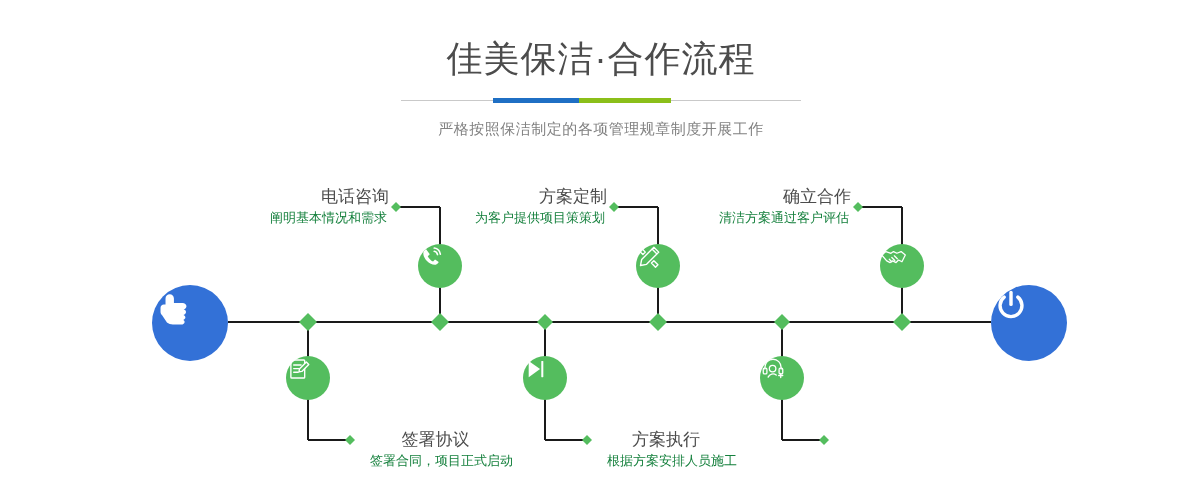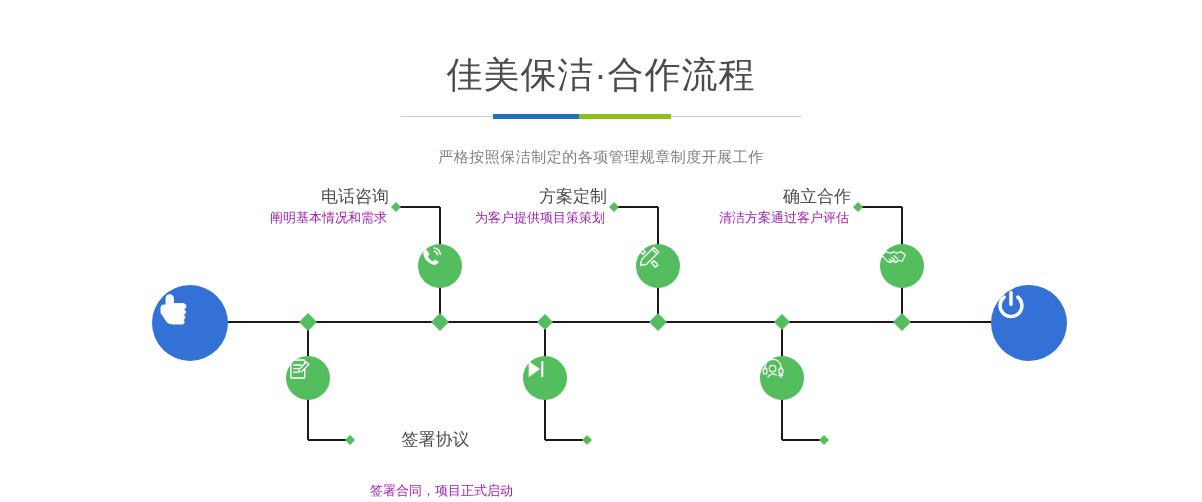--- a/index.html
+++ b/index.html
@@ -16,21 +16,21 @@
     width: 1202px;
     height: 502px;
     overflow: hidden;
     background: #ffffff;
   }
 
   
   .header {
     position: absolute;
     left: 0;
-    top: 16px;
+    top: 0;
     width: 1202px;
     text-align: center;
   }
   .page-title {
     margin: 0;
     padding-top: 38px;
     font-size: 36px;
     line-height: 42px;
     font-weight: normal;
     color: #4c4c4c;
@@ -60,21 +60,21 @@
   }
   .divider .seg-green {
     position: absolute;
     left: 178px;
     top: 2px;
     width: 92px;
     height: 5px;
     background: #8bbf19;
   }
   .page-subtitle {
-    margin: 16px;
+    margin: 4px;
     padding-top: 9px;
     font-size: 15px;
     line-height: 20px;
     color: #828282;
     letter-spacing: 0.5px;
   }
 
   
   .flow {
     position: absolute;
@@ -116,26 +116,26 @@
     white-space: nowrap;
   }
   .label .title {
     font-size: 17px;
     line-height: 22px;
     color: #4c4c4c;
   }
   .label .desc {
     font-size: 13px;
     line-height: 19px;
-    color: #a21caf;
+    color: #15803d;
   }
   .label.above { text-align: right; }
   .label.above .desc { padding-right: 2px; }
   .label.below { text-align: center; }
-  .label.below .desc { padding-left: 12px; margin-top: 30px; }
+  .label.below .desc { padding-left: 12px; }
 </style>
 </head>
 <body>
 
 <div id="stage">
 
   <div class="header">
     <h1 class="page-title">佳美保洁·合作流程</h1>
     <div class="divider">
       <div class="rule"></div>
@@ -287,18 +287,22 @@
     <div class="label above" style="left:620px; top:186px; width:231px;">
       <div class="title">确立合作</div>
       <div class="desc">清洁方案通过客户评估</div>
     </div>
 
     <div class="label below" style="left:358px; top:429px;">
       <div class="title">签署协议</div>
       <div class="desc">签署合同，项目正式启动</div>
     </div>
 
+    <div class="label below" style="left:595px; top:429px;">
+      <div class="title">方案执行</div>
+      <div class="desc">根据方案安排人员施工</div>
+    </div>
 
     <div class="label below" style="left:832px; top:429px;">
     </div>
 
   </div>
 </div>
 
 </body></html>

